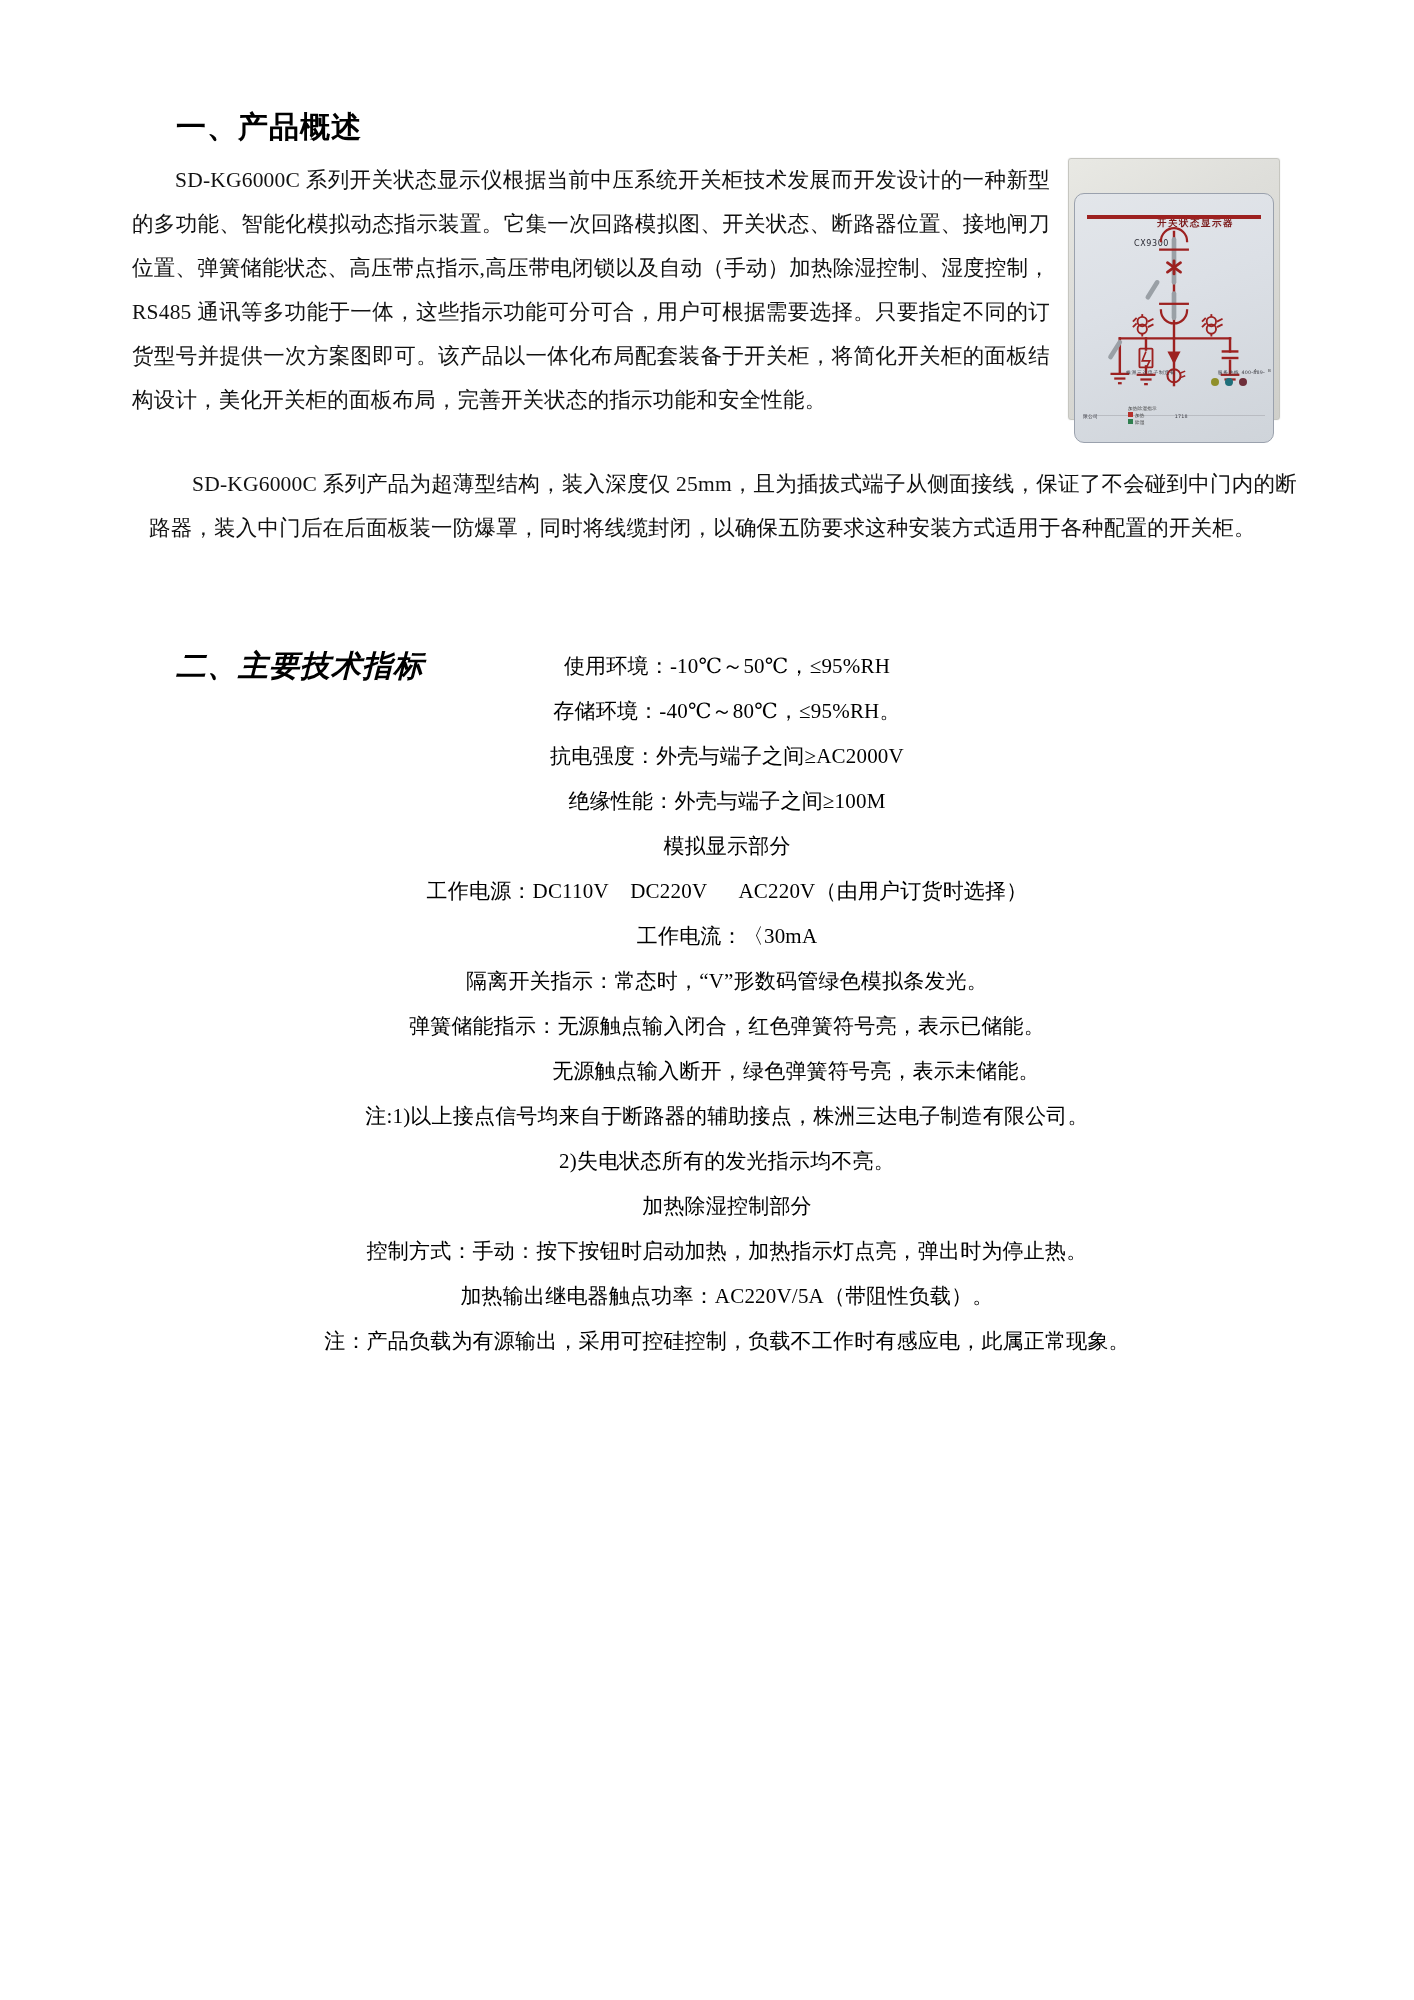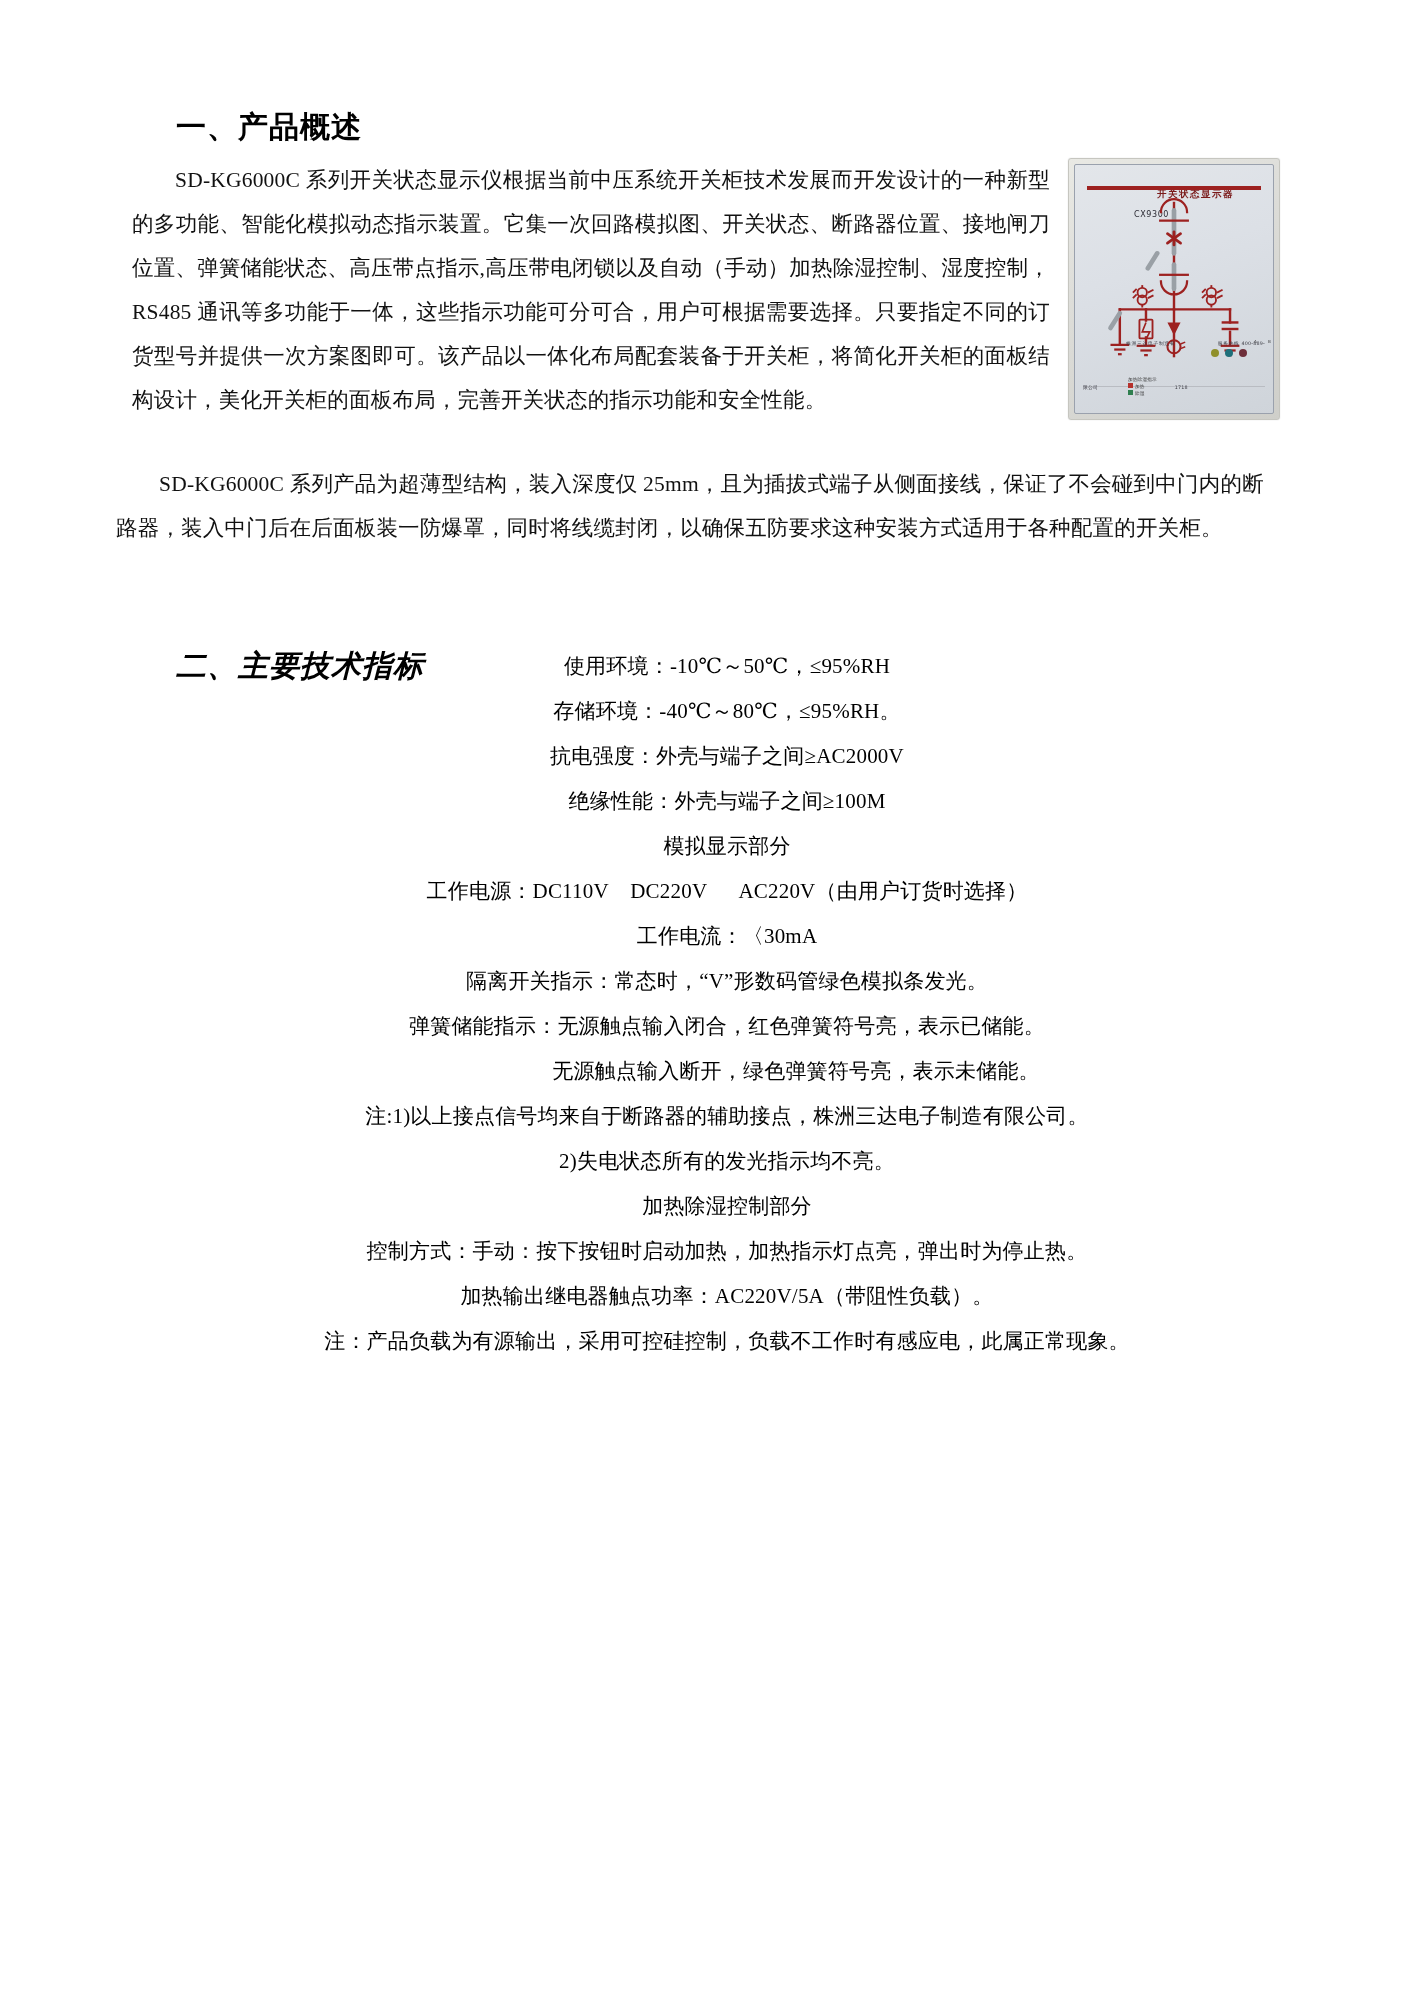--- a/index.html
+++ b/index.html
@@ -59,21 +59,21 @@
   }
   .para.indent { text-indent: 2em; }
 
   #para-1 {
     left: 132px;
     top: 158px;
     width: 1148px;
   }
 
   #para-2 {
-    left: 116px;
+    left: 149px;
     top: 462px;
     width: 1148px;
   }
 
   
   .img-float {
     float: right;
     width: 212px;
     height: 262px;
     margin: 0 0 10px 18px;
@@ -111,23 +111,24 @@
     box-sizing: border-box;
     padding: 5px;
     box-shadow: 0 0 1px rgba(0,0,0,.25);
   }
   .device-inner {
     position: relative;
     width: 100%;
     height: 100%;
     background: linear-gradient(160deg,#e3e6ea 0%, #dce0e6 40%, #cfd4da 100%);
     border: 1px solid #9aa1ad;
-    border-radius: 2px;
+    border-radius: 10px;
     box-sizing: border-box;
     overflow: hidden;
+    margin-top: 29px;
   }
   .dev-title {
     position: absolute;
     top: 7px;
     left: 0;
     width: 100%;
     text-align: center;
     font-family: "DejaVu Sans", "Liberation Sans", sans-serif;
     font-weight: bold;
     font-size: 9.5px;

